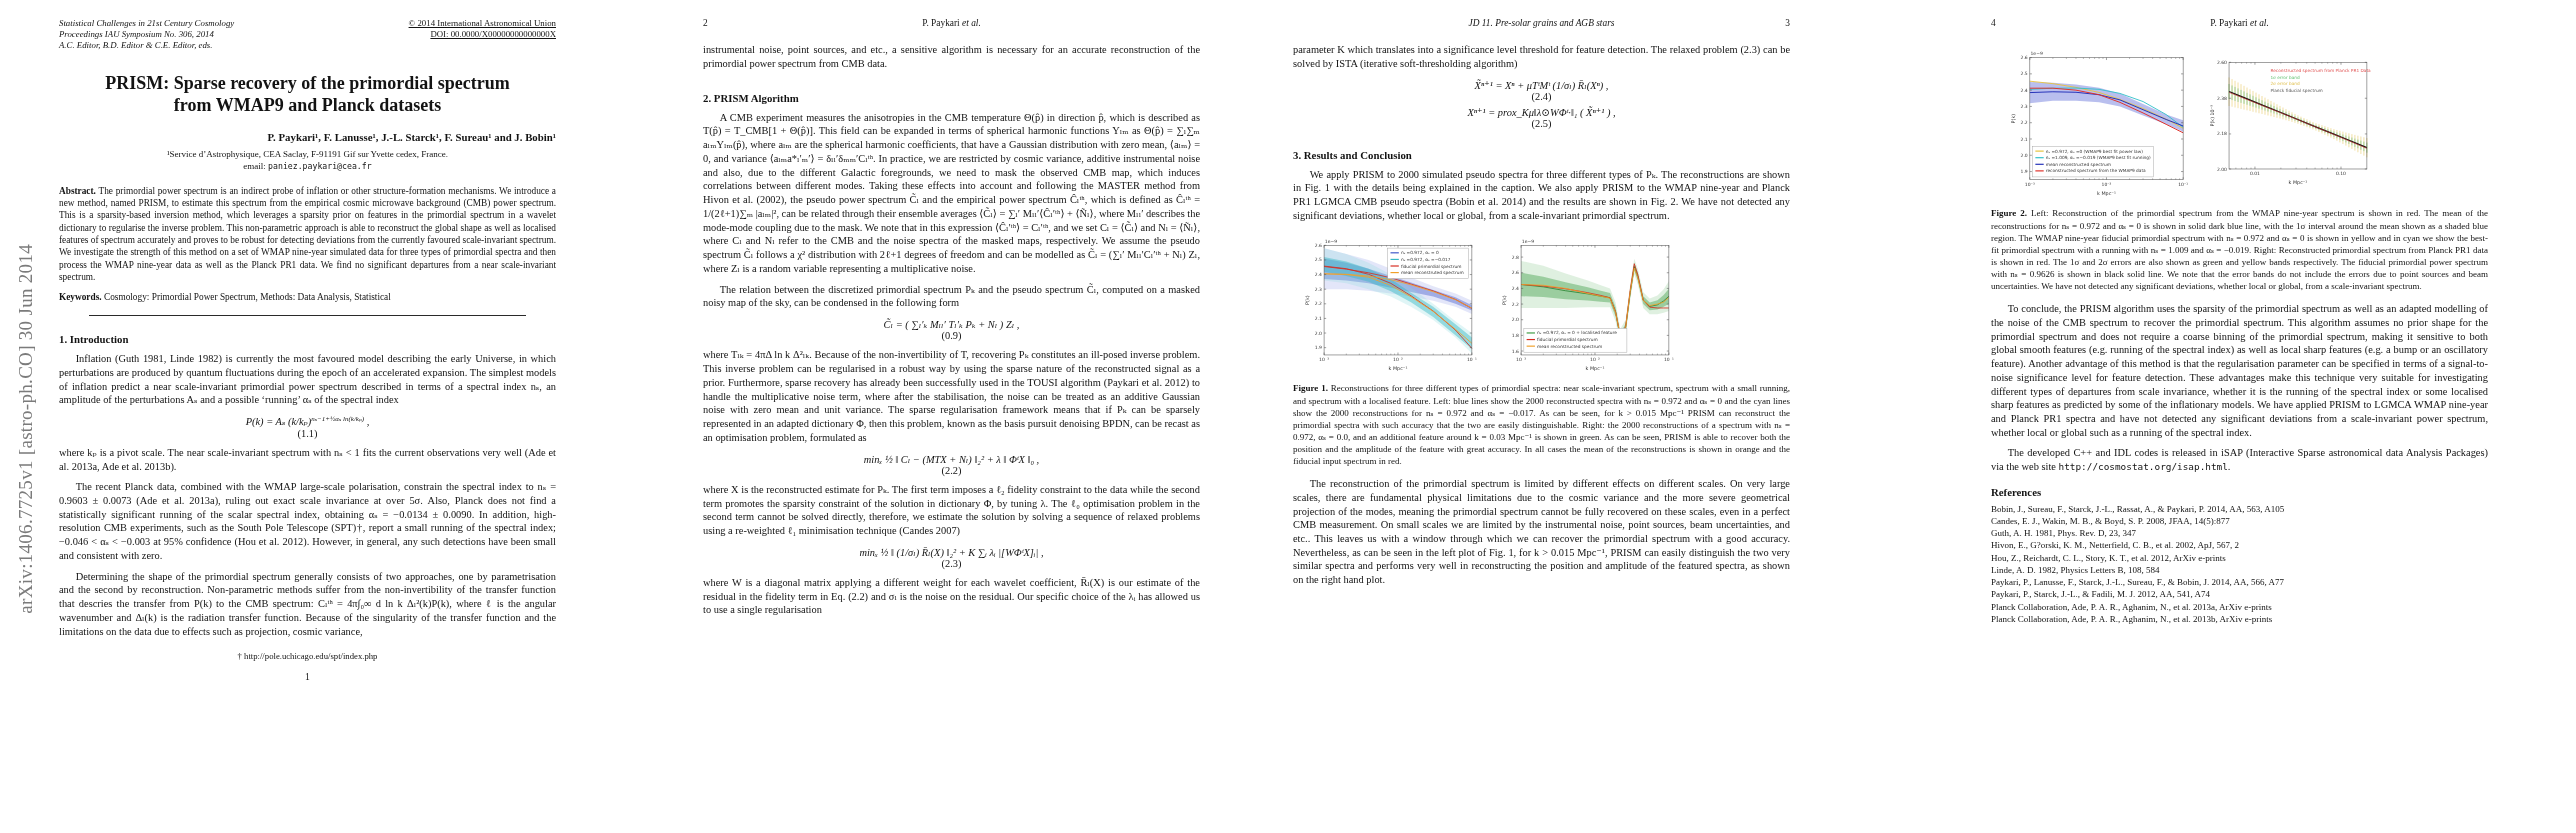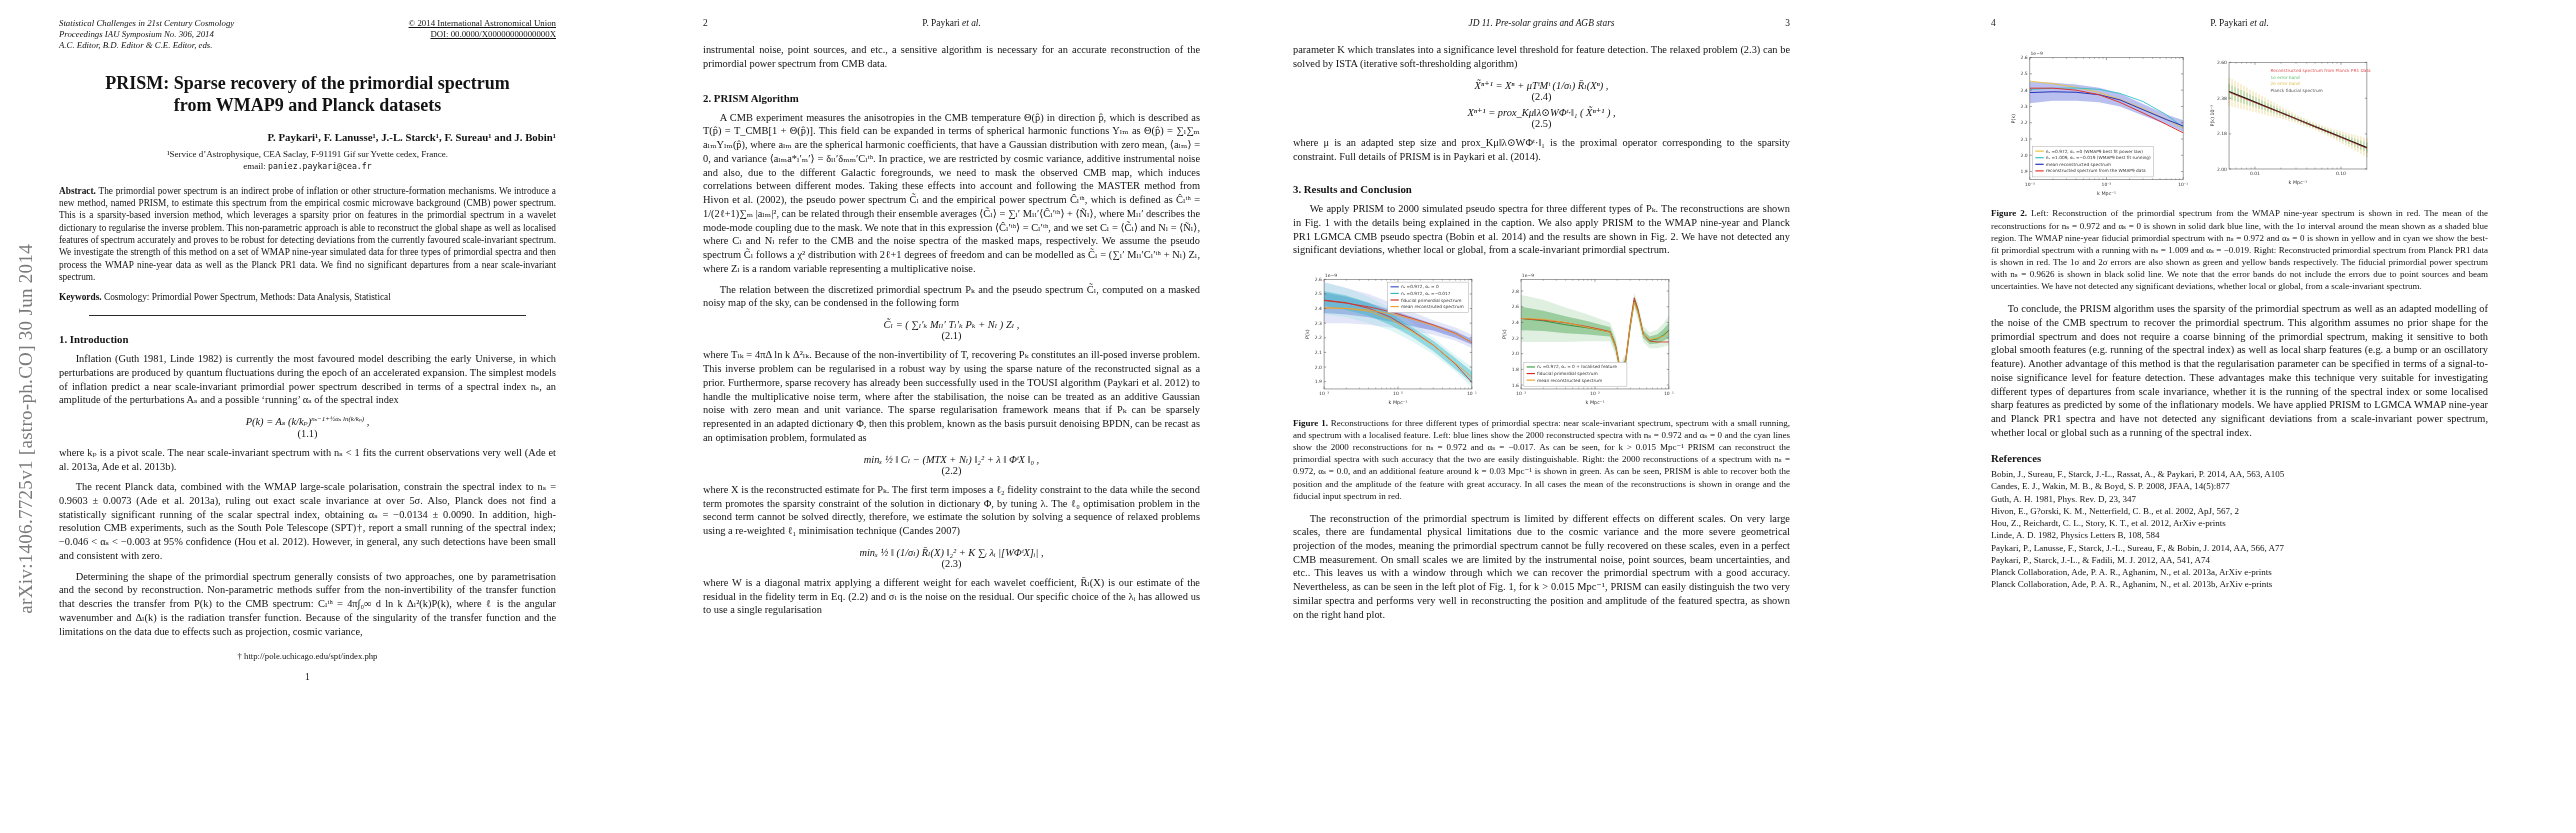--- a/index.html
+++ b/index.html
@@ -93,21 +93,21 @@
         <span class="num">2</span>
         <span class="center"><span>P. Paykari </span><span class="it">et al.</span></span>
         <span class="num"></span>
       </div>
       <p class="body" style="margin-top:14px;">instrumental noise, point sources, and etc., a sensitive algorithm is necessary for an accurate reconstruction of the primordial power spectrum from CMB data.</p>
       <h2 style="margin-top:21px;">2. PRISM Algorithm</h2>
       <p class="body ind">A CMB experiment measures the anisotropies in the CMB temperature Θ(p̂) in direction p̂, which is described as T(p̂) = T_CMB[1 + Θ(p̂)]. This field can be expanded in terms of spherical harmonic functions Yₗₘ as Θ(p̂) = ∑ₗ∑ₘ aₗₘYₗₘ(p̂), where aₗₘ are the spherical harmonic coefficients, that have a Gaussian distribution with zero mean, ⟨aₗₘ⟩ = 0, and variance ⟨aₗₘa*ₗ′ₘ′⟩ = δₗₗ′δₘₘ′Cₗᵗʰ. In practice, we are restricted by cosmic variance, additive instrumental noise and also, due to the different Galactic foregrounds, we need to mask the observed CMB map, which induces correlations between different modes. Taking these effects into account and following the MASTER method from Hivon et al. (2002), the pseudo power spectrum C̃ₗ and the empirical power spectrum Ĉₗᵗʰ, which is defined as Ĉₗᵗʰ = 1/(2ℓ+1)∑ₘ |aₗₘ|², can be related through their ensemble averages ⟨C̃ₗ⟩ = ∑ₗ′ Mₗₗ′⟨Ĉₗ′ᵗʰ⟩ + ⟨Ñₗ⟩, where Mₗₗ′ describes the mode-mode coupling due to the mask. We note that in this expression ⟨Ĉₗ′ᵗʰ⟩ = Cₗ′ᵗʰ, and we set Cₗ = ⟨C̃ₗ⟩ and Nₗ = ⟨Ñₗ⟩, where Cₗ and Nₗ refer to the CMB and the noise spectra of the masked maps, respectively. We assume the pseudo spectrum C̃ₗ follows a χ² distribution with 2ℓ+1 degrees of freedom and can be modelled as C̃ₗ = (∑ₗ′ Mₗₗ′Cₗ′ᵗʰ + Nₗ) Zₗ, where Zₗ is a random variable representing a multiplicative noise.</p>
       <p class="body ind">The relation between the discretized primordial spectrum Pₖ and the pseudo spectrum C̃ₗ, computed on a masked noisy map of the sky, can be condensed in the following form</p>
       <div class="eq">
         <span class="eqtext">C̃ₗ = ( ∑ₗ′ₖ Mₗₗ′ Tₗ′ₖ Pₖ + Nₗ ) Zₗ ,</span>
-        <span class="eqlabel">(2.1)</span>
+        <span class="eqlabel">(0.9)</span>
       </div>
       <p class="body">where Tₗₖ = 4πΔ ln k Δ²ₗₖ. Because of the non-invertibility of T, recovering Pₖ constitutes an ill-posed inverse problem. This inverse problem can be regularised in a robust way by using the sparse nature of the reconstructed signal as a prior. Furthermore, sparse recovery has already been successfully used in the TOUSI algorithm (Paykari et al. 2012) to handle the multiplicative noise term, where after the stabilisation, the noise can be treated as an additive Gaussian noise with zero mean and unit variance. The sparse regularisation framework means that if Pₖ can be sparsely represented in an adapted dictionary Φ, then this problem, known as the basis pursuit denoising BPDN, can be recast as an optimisation problem, formulated as</p>
       <div class="eq">
         <span class="eqtext">minₓ ½ ‖ Cₗ − (MTX + Nₗ) ‖₂² + λ ‖ ΦᵗX ‖₀ ,</span>
         <span class="eqlabel">(2.2)</span>
       </div>
       <p class="body">where X is the reconstructed estimate for Pₖ. The first term imposes a ℓ₂ fidelity constraint to the data while the second term promotes the sparsity constraint of the solution in dictionary Φ, by tuning λ. The ℓ₀ optimisation problem in the second term cannot be solved directly, therefore, we estimate the solution by solving a sequence of relaxed problems using a re-weighted ℓ₁ minimisation technique (Candes 2007)</p>
       <div class="eq">
         <span class="eqtext">minₓ ½ ‖ (1/σₗ) R̄ₗ(X) ‖₂² + K ∑ᵢ λᵢ |[WΦᵗX]ᵢ| ,</span>
         <span class="eqlabel">(2.3)</span>
@@ -125,21 +125,20 @@
       </div>
       <p class="body" style="margin-top:14px;">parameter K which translates into a significance level threshold for feature detection. The relaxed problem (2.3) can be solved by ISTA (iterative soft-thresholding algorithm)</p>
       <div class="eq">
         <span class="eqtext">X̃ⁿ⁺¹ = Xⁿ + μTᵗMᵗ (1/σₗ) R̄ₗ(Xⁿ) ,</span>
         <span class="eqlabel">(2.4)</span>
       </div>
       <div class="eq" style="margin-top:4.2px;">
         <span class="eqtext">Xⁿ⁺¹ = prox_Kμ‖λ⊙WΦᵗ·‖₁ ( X̃ⁿ⁺¹ ) ,</span>
         <span class="eqlabel">(2.5)</span>
       </div>
-      <p class="body">where μ is an adapted step size and prox_Kμ‖λ⊙WΦᵗ·‖₁ is the proximal operator corresponding to the sparsity constraint. Full details of PRISM is in Paykari et al. (2014).</p>
       <h2 style="margin-top:19.5px;">3. Results and Conclusion</h2>
       <p class="body ind">We apply PRISM to 2000 simulated pseudo spectra for three different types of Pₖ. The reconstructions are shown in Fig. 1 with the details being explained in the caption. We also apply PRISM to the WMAP nine-year and Planck PR1 LGMCA CMB pseudo spectra (Bobin et al. 2014) and the results are shown in Fig. 2. We have not detected any significant deviations, whether local or global, from a scale-invariant primordial spectrum.</p>
       <div class="figrow">
         <svg width="174" height="136" viewBox="0 0 250 196">
             <rect x="30" y="12" width="213" height="158" fill="#fff"></rect>
             <polygon points="30,16.21333333333334 62.059694538214,24.64000000000001 94.119389076428,33.066666666666684 126.17908361464201,45.70666666666669 155.25371908943004,58.346666666666714 187.31341362764405,70.98666666666672 219.37310816585804,81.52000000000002 243,92.0533333333333 243,111.01333333333338 219.37310816585804,100.47999999999999 187.31341362764405,92.0533333333333 155.25371908943004,85.73333333333335 126.17908361464201,81.52000000000002 94.119389076428,77.30666666666667 62.059694538214,75.20000000000006 30,75.20000000000006" fill="#8e9ce6" fill-opacity="0.25" stroke="none"></polygon>
             <polygon points="30,30.96000000000006 62.059694538214,37.28000000000002 94.119389076428,45.70666666666669 126.17908361464201,56.239999999999995 155.25371908943004,65.71999999999997 187.31341362764405,76.25333333333337 219.37310816585804,86.78666666666666 243,98.37333333333336 243,105.74666666666673 219.37310816585804,96.26666666666665 187.31341362764405,85.73333333333335 155.25371908943004,79.41333333333338 126.17908361464201,73.09333333333333 94.119389076428,66.77333333333337 62.059694538214,62.560000000000045 30,60.45333333333333" fill="#3d56c9" fill-opacity="0.4" stroke="none"></polygon>
             <polygon points="30,16.21333333333334 62.059694538214,24.64000000000001 94.119389076428,37.28000000000002 126.17908361464201,54.13333333333337 155.25371908943004,73.09333333333333 187.31341362764405,96.26666666666665 219.37310816585804,121.54666666666667 243,138.40000000000003 243,167.89333333333335 219.37310816585804,144.72000000000003 187.31341362764405,119.44000000000004 155.25371908943004,100.47999999999999 126.17908361464201,85.73333333333335 94.119389076428,75.20000000000006 62.059694538214,66.77333333333337 30,62.560000000000045" fill="#8fdce0" fill-opacity="0.28" stroke="none"></polygon>
             <polygon points="30,28.853333333333346 62.059694538214,35.173333333333304 94.119389076428,45.70666666666669 126.17908361464201,60.45333333333333 155.25371908943004,80.4666666666667 187.31341362764405,100.47999999999999 219.37310816585804,125.76000000000002 243,144.72000000000003 243,161.57333333333338 219.37310816585804,141.56 187.31341362764405,115.22666666666672 155.25371908943004,94.16000000000003 126.17908361464201,78.35999999999999 94.119389076428,64.66666666666666 62.059694538214,56.239999999999995 30,49.92000000000003" fill="#35b8c4" fill-opacity="0.45" stroke="none"></polygon>
             <polyline points="30,42.54666666666667 62.059694538214,46.338666666666725 94.119389076428,51.60533333333336 126.17908361464201,58.768 155.25371908943004,67.8266666666667 187.31341362764405,77.72800000000007 219.37310816585804,89.94666666666669 243,103.008" fill="none" stroke="#d62b20" stroke-width="1.2" stroke-linejoin="round"></polyline>
@@ -550,20 +549,21 @@
             <text x="129.5" y="188" font-size="7" text-anchor="middle" fill="#333">k Mpc⁻¹</text>
             <text x="8" y="89" font-size="7" text-anchor="middle" fill="#333" transform="rotate(-90 8 89)">P(k) 10⁻⁹</text>
             <text x="89.69999999999999" y="26" font-size="6.2" text-anchor="start" fill="#e05050">Reconstructed spectrum from Planck PR1 Data</text>
             <text x="89.69999999999999" y="35.5" font-size="6.2" text-anchor="start" fill="#60c070">1σ error band</text>
             <text x="89.69999999999999" y="45" font-size="6.2" text-anchor="start" fill="#e0c050">2σ error band</text>
             <text x="89.69999999999999" y="54.5" font-size="6.2" text-anchor="start" fill="#555555">Planck fiducial spectrum</text>
           </svg>
       </div>
       <p class="caption"><b>Figure 2.</b> <span>Left: Reconstruction of the primordial spectrum from the WMAP nine-year spectrum is shown in red. The mean of the reconstructions for nₛ = 0.972 and αₛ = 0 is shown in solid dark blue line, with the 1σ interval around the mean shown as a shaded blue region. The WMAP nine-year fiducial primordial spectrum with nₛ = 0.972 and αₛ = 0 is shown in yellow and in cyan we show the best-fit primordial spectrum with a running with nₛ = 1.009 and αₛ = −0.019. Right: Reconstructed primordial spectrum from Planck PR1 data is shown in red. The 1σ and 2σ errors are also shown as green and yellow bands respectively. The fiducial primordial power spectrum with nₛ = 0.9626 is shown in black solid line. We note that the error bands do not include the errors due to point sources and beam uncertainties. We have not detected any significant deviations, whether local or global, from a scale-invariant spectrum.</span></p>
       <p class="body ind" style="margin-top:9.7px;">To conclude, the PRISM algorithm uses the sparsity of the primordial spectrum as well as an adapted modelling of the noise of the CMB spectrum to recover the primordial spectrum. This algorithm assumes no prior shape for the primordial spectrum and does not require a coarse binning of the primordial spectrum, making it sensitive to both global smooth features (e.g. running of the spectral index) as well as local sharp features (e.g. a bump or an oscillatory feature). Another advantage of this method is that the regularisation parameter can be specified in terms of a signal-to-noise significance level for feature detection. These advantages make this technique very suitable for investigating different types of departures from scale invariance, whether it is the running of the spectral index or some localised sharp features as predicted by some of the inflationary models. We have applied PRISM to LGMCA WMAP nine-year and Planck PR1 spectra and have not detected any significant deviations from a scale-invariant power spectrum, whether local or global such as a running of the spectral index.</p>
+      <p class="body ind"><span>The developed C++ and IDL codes is released in iSAP (Interactive Sparse astronomical data Analysis Packages) via the web site </span><span class="mono" style="font-size:9.4px;">http://cosmostat.org/isap.html</span><span>.</span></p>
       <h3>References</h3>
       <div class="refs">
         <div>Bobin, J., Sureau, F., Starck, J.-L., Rassat, A., &amp; Paykari, P. 2014, AA, 563, A105</div>
         <div>Candes, E. J., Wakin, M. B., &amp; Boyd, S. P. 2008, JFAA, 14(5):877</div>
         <div>Guth, A. H. 1981, Phys. Rev. D, 23, 347</div>
         <div>Hivon, E., G?orski, K. M., Netterfield, C. B., et al. 2002, ApJ, 567, 2</div>
         <div>Hou, Z., Reichardt, C. L., Story, K. T., et al.  2012, ArXiv e-prints</div>
         <div>Linde, A. D. 1982, Physics Letters B, 108, 584</div>
         <div>Paykari, P., Lanusse, F., Starck, J.-L., Sureau, F., &amp; Bobin, J. 2014, AA, 566, A77</div>
         <div>Paykari, P., Starck, J.-L., &amp; Fadili, M. J. 2012, AA, 541, A74</div>

